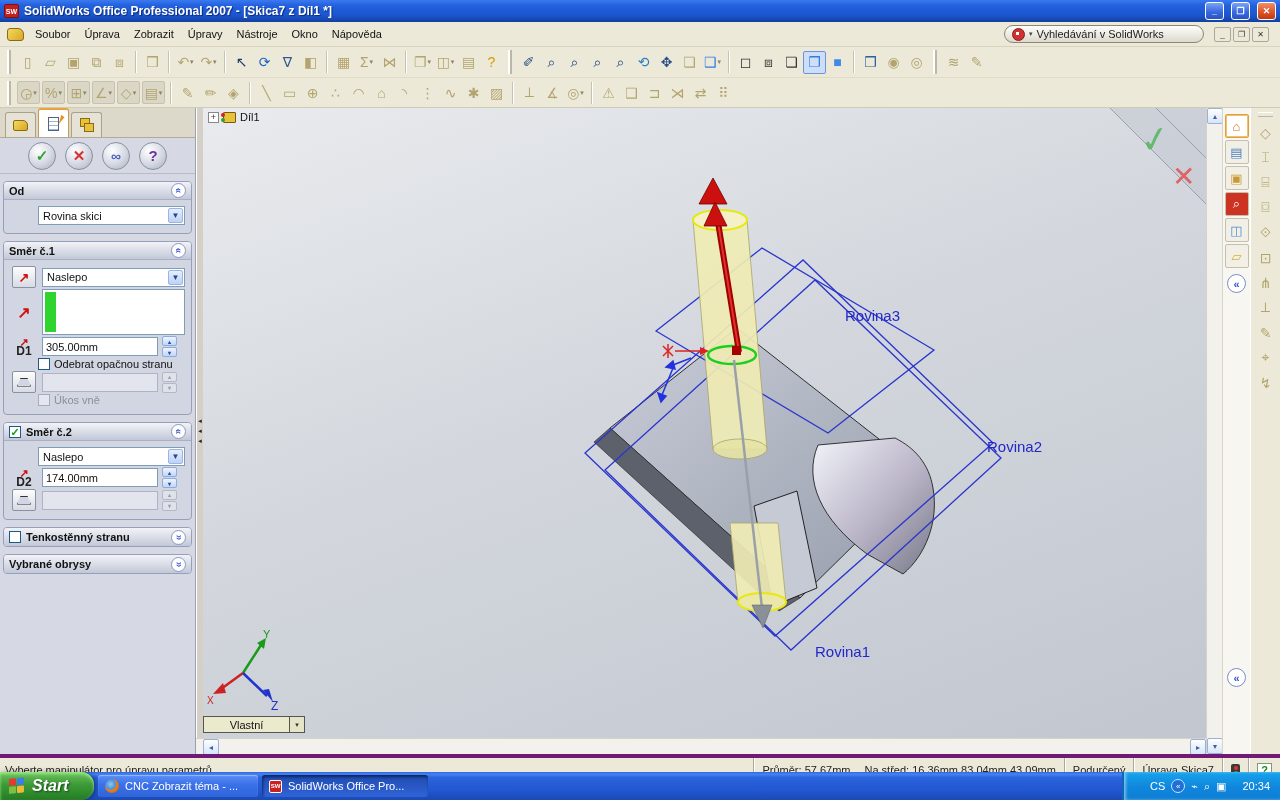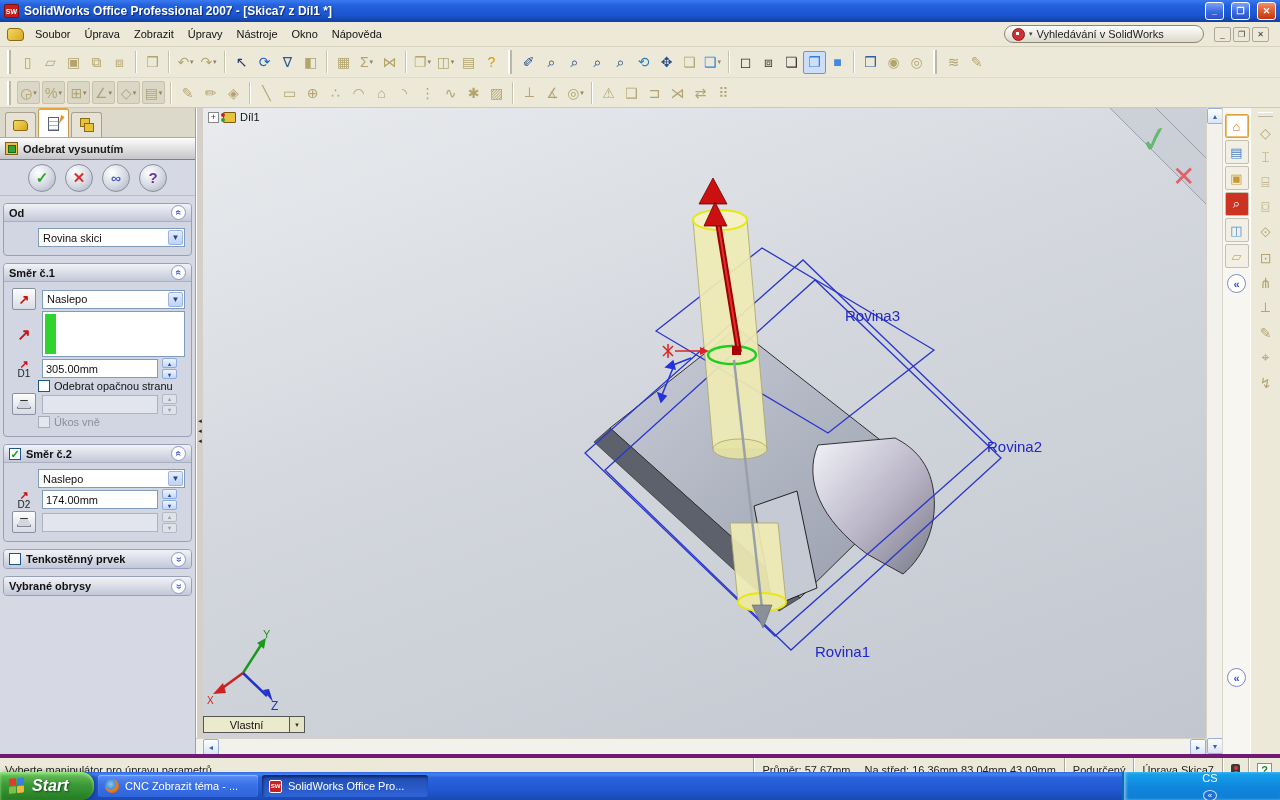--- a/index.html
+++ b/index.html
@@ -110,21 +110,21 @@
   .spin b{flex:1;background:linear-gradient(#eef4fe,#c2d6f8);border:1px solid #8cacdc;border-radius:2px;color:#2a4e9c;
     font-size:6px;display:flex;align-items:center;justify-content:center;}
   .spin.dis b{background:#e0e2ea;border-color:#b4b8c6;color:#9aa0ae;}
   .cbx{width:12px;height:12px;background:#fff;border:1px solid #1d5987;display:flex;align-items:center;justify-content:center;
     color:#18a018;font-size:11px;font-weight:bold;line-height:10px;}
   .cbx.dis{border-color:#a8acb8;background:#e4e7ef;}
   .chklabel.dis{color:#8a8e9a;}
   .trap{width:14px;height:9px;background:#d2d6e2;border:1px solid #333;clip-path:polygon(26% 0,74% 0,100% 100%,0 100%);}
   .dico{display:flex;flex-direction:column;align-items:center;line-height:9px;}
   .dico .a{color:#cc1111;font-size:11px;font-weight:bold;}
-  .dico .t{font-size:10px;font-weight:normal;color:#222;}
+  .dico .t{font-size:12px;font-weight:bold;color:#222;}
 
   
   .scene{position:absolute;left:0;top:0;}
   .tree{position:absolute;top:3px;left:5px;display:flex;align-items:center;gap:4px;}
   .plusbox{width:11px;height:11px;background:#fff;border:1px solid #888;font-size:9px;line-height:9px;text-align:center;color:#333;}
   .part-icon{width:13px;height:11px;background:#e8c33a;border:1px solid #7a5a10;border-radius:1px;position:relative;}
   .part-icon::before{content:"";position:absolute;left:-3px;top:0;width:4px;height:4px;border-radius:50%;background:#d02020;}
   .part-icon::after{content:"";position:absolute;left:-3px;top:5px;width:4px;height:4px;border-radius:50%;background:#30a030;}
   .corner{position:absolute;right:0;top:0;width:96px;height:96px;}
   .orient{position:absolute;left:0;bottom:5px;width:102px;height:17px;background:#eceacd;border:1px solid #555;
@@ -155,21 +155,21 @@
   .flag i{border-radius:1px;}
   .f1{background:#e23a2e;} .f2{background:#7ec043;} .f3{background:#3a7fe8;} .f4{background:#f0b73a;}
   .task{position:absolute;top:3px;bottom:3px;border-radius:3px;display:flex;align-items:center;gap:6px;padding:0 7px;color:#fff;
     background:linear-gradient(#5a8ef5,#3a70e8 45%,#2f64da);box-shadow:inset 0 1px 1px #9ab8f8;white-space:nowrap;overflow:hidden;}
   .task.active{background:linear-gradient(#1e4cb0,#2a5ac8 60%,#2f64d8);box-shadow:inset 1px 2px 3px rgba(0,0,30,.55);}
   .ff-icon{width:14px;height:14px;border-radius:50%;flex:0 0 auto;
     background:radial-gradient(circle at 40% 38%,#8ec8f2 0%,#4a90d8 42%,#e8821e 48%,#c05a10 100%);}
   .sw-task-icon{width:13px;height:13px;background:#cc2020;border:1px solid #fff;border-radius:2px;color:#fff;font-size:6px;
     font-weight:bold;display:flex;align-items:center;justify-content:center;flex:0 0 auto;}
   .tray{position:absolute;right:0;top:0;bottom:0;width:158px;display:flex;align-items:center;gap:6px;padding:0 10px 0 26px;color:#fff;
-    background:linear-gradient(#17a3ec,#0f86dc 55%,#0d7ed4);border-left:2px solid #0a6ab8;box-shadow:inset 2px 0 3px rgba(255,255,255,.45);flex-direction:column;}
+    background:linear-gradient(#17a3ec,#0f86dc 55%,#0d7ed4);border-left:2px solid #0a6ab8;box-shadow:inset 2px 0 3px rgba(255,255,255,.45);}
   .tic{font-size:11px;color:#fff;}
   .tic.circ{width:14px;height:14px;border-radius:50%;background:#1e6fd8;border:1px solid #cfe4ff;font-size:8px;
     display:flex;align-items:center;justify-content:center;}
   .time{margin-left:auto;}
 </style>
 </head>
 <body>
 
 <div class="screen">
 
@@ -446,24 +446,20 @@
       <div class="pm-tab">
           <span class="glove-icon"></span>
         </div>
       <div class="pm-tab active">
           <span class="propsheet-icon"></span>
         </div>
       <div class="pm-tab">
           <span class="config-icon"></span>
         </div>
     </div>
-    <div class="pm-header">
-      <span class="cut-icon"></span>
-      <span>Odebrat vysunutím</span>
-    </div>
     <div class="pm-actions">
       <span class="act a-ok">✓</span>
       <span class="act a-cancel">✕</span>
       <span class="act a-detail">∞</span>
       <span class="act a-help">?</span>
     </div>
 
     <div class="group">
       <div class="ghead">
         <span class="lbl">Od</span>
@@ -583,21 +579,21 @@
               <b>▴</b>
               <b>▾</b>
             </span>
         </div>
       </div>
     </div>
 
     <div class="group collapsed">
       <div class="ghead">
         <span class="cbx"></span>
-        <span class="lbl">Tenkostěnný prvek</span>
+        <span class="lbl">Tenkostěnný stranu</span>
         <span class="chev">
             <span class="down">«</span>
           </span>
       </div>
     </div>
     <div class="group collapsed">
       <div class="ghead">
         <span class="lbl">Vybrané obrysy</span>
         <span class="chev">
             <span class="down">«</span>

